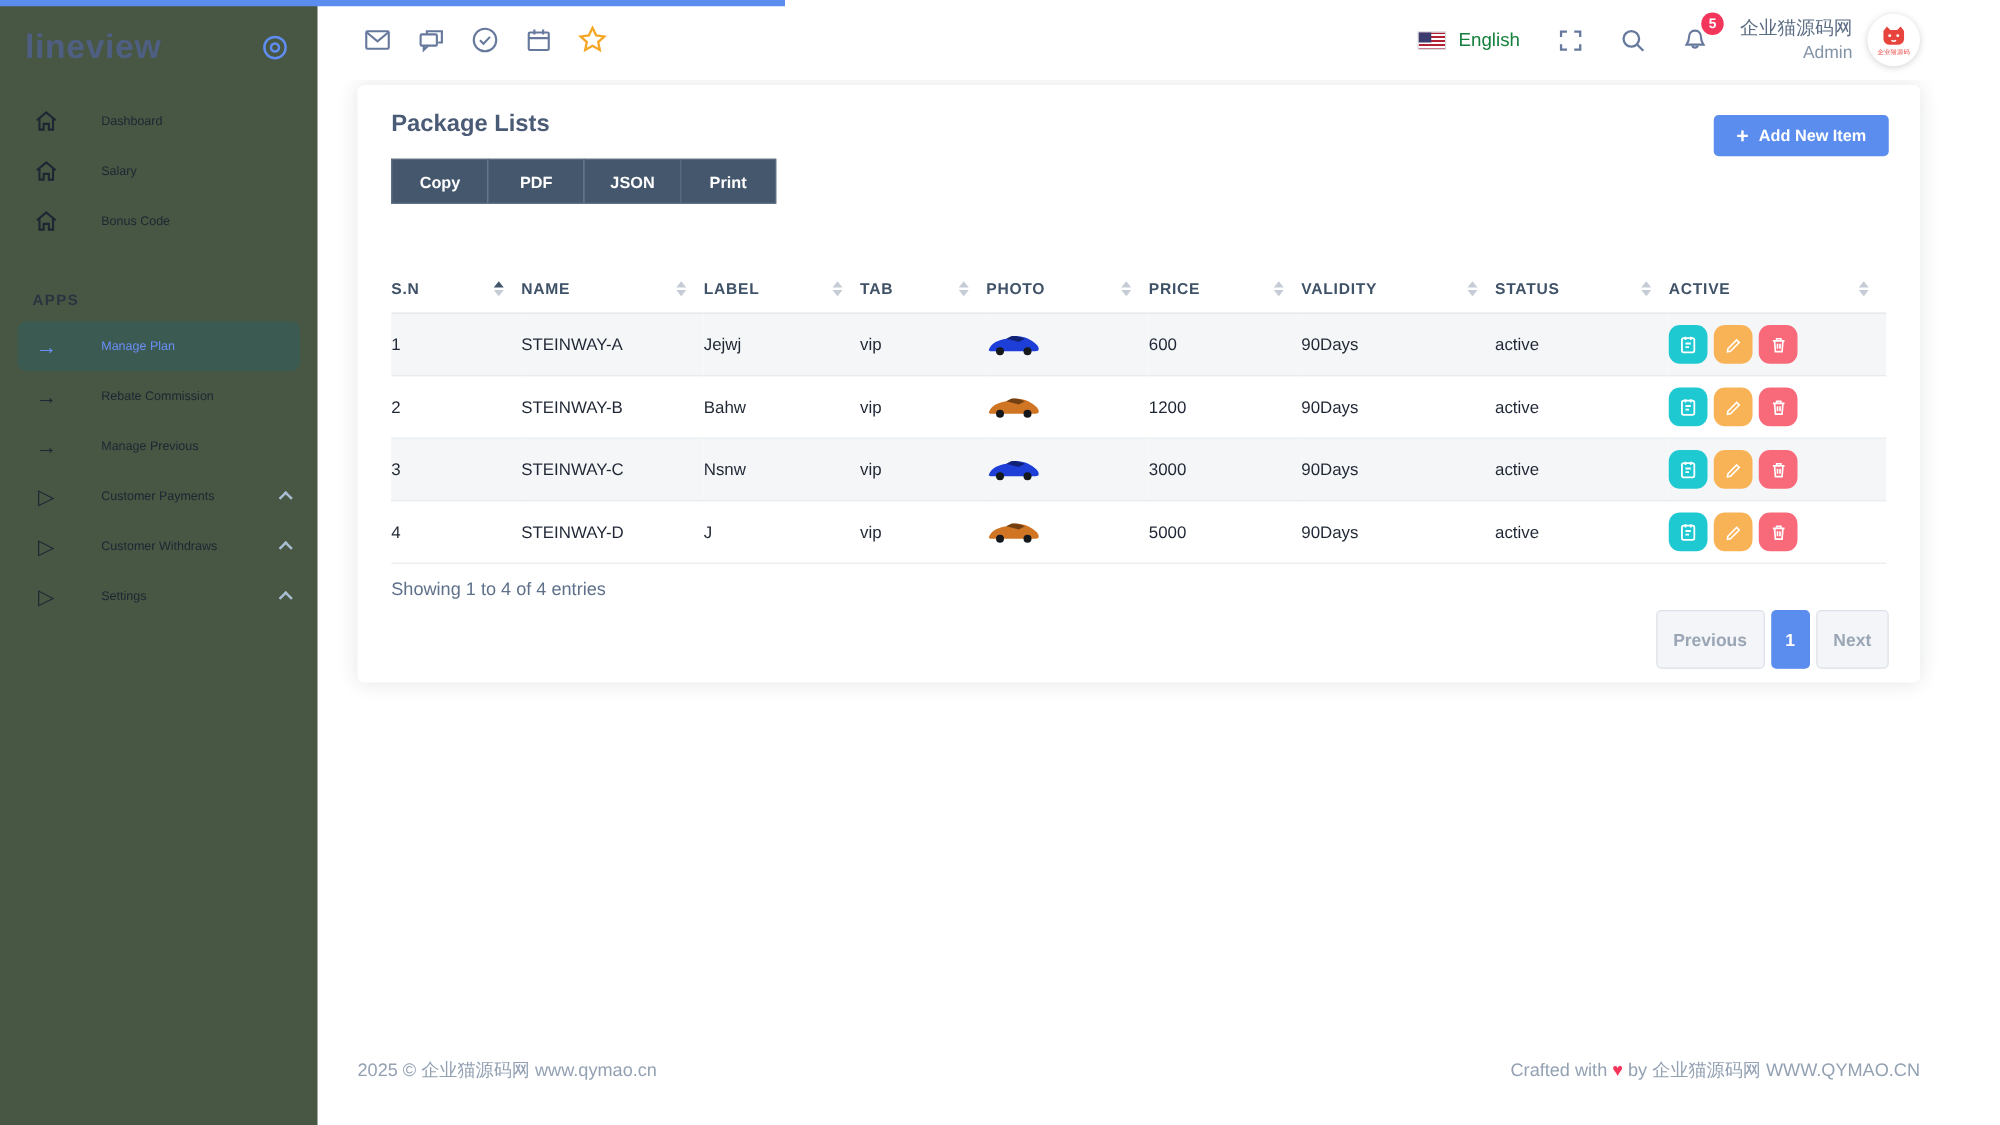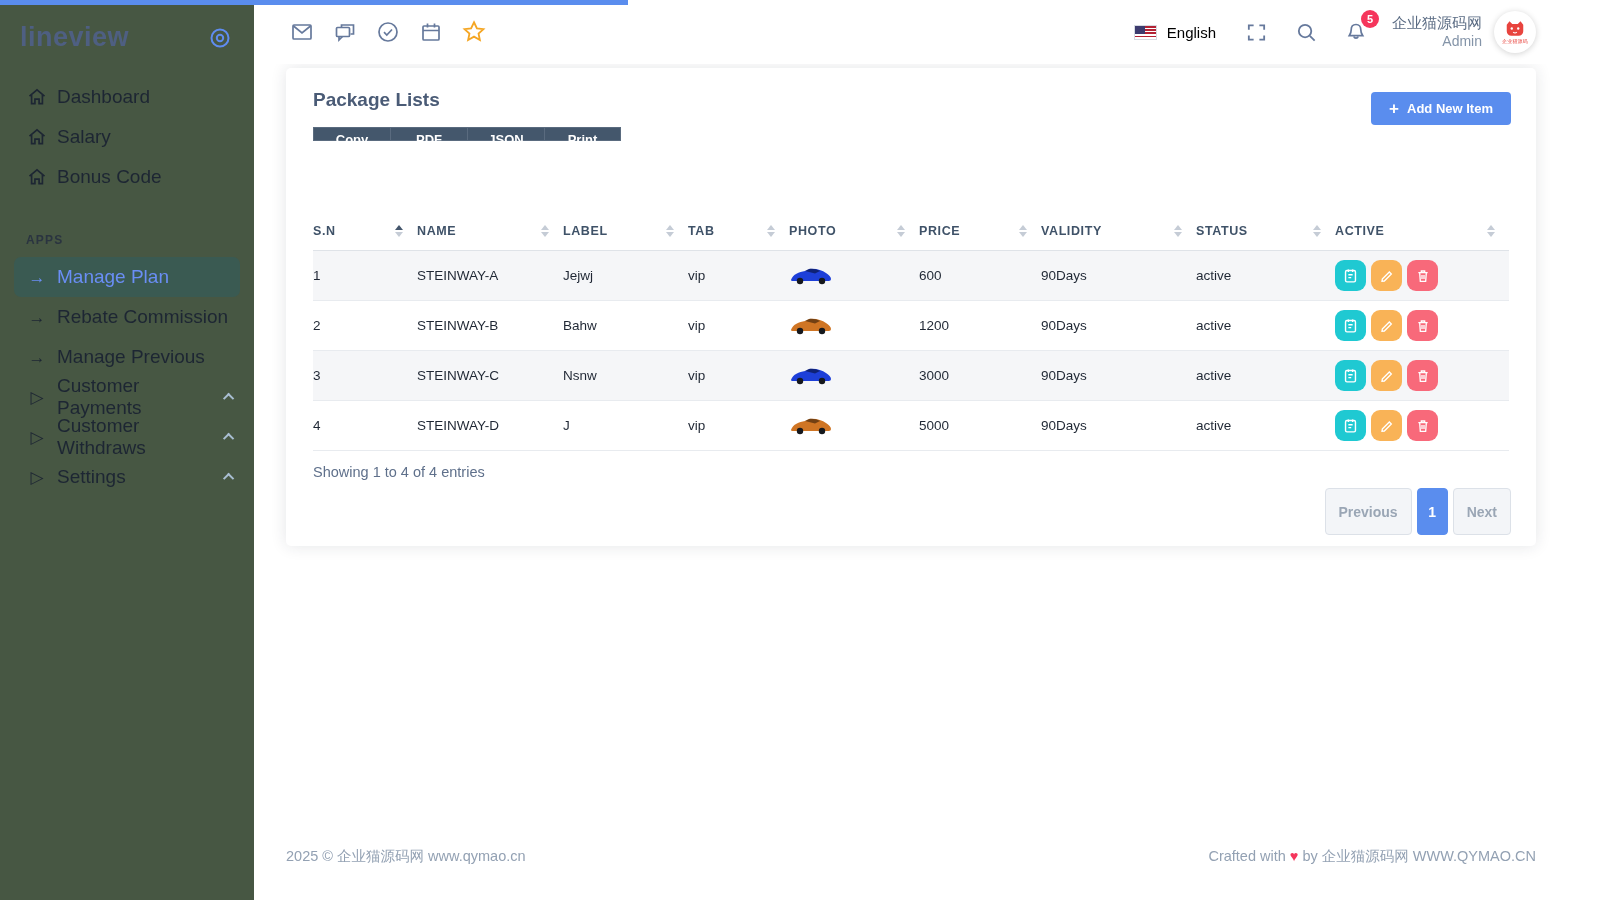--- a/index.html
+++ b/index.html
@@ -11,58 +11,58 @@
 
   
   .sidebar { position:absolute; top:0; left:0; width:254px; height:900px; background:#475743; z-index:20; }
   .logo-row { display:flex; align-items:center; justify-content:space-between; padding:22px 22px 0 20px; }
   .logo { font-size:27px; font-weight:bold; color:#4e5f82; letter-spacing:0.5px; }
   .record-icon svg { display:block; }
   .menu { margin-top:24px; }
   .menu-item { display:flex; align-items:center; height:40px; padding:0 20px 0 26px; cursor:pointer; }
   .mi-icon { width:22px; display:flex; justify-content:center; color:#1d2633; flex:0 0 22px; }
   .mi-icon.glyph { font-size:17px; line-height:1; }
-  .mi-label { margin-left:9px; font-size:19px; color:#1d2633; flex:1; }
+  .mi-label { margin-left:33px; font-size:10px; color:#1d2633; flex:1; }
   .section-label { margin:36px 0 10px 26px; font-size:12px; font-weight:bold; letter-spacing:1.2px; color:#2a3440; }
   .menu-item.active { background:#3a5a52; border-radius:7px; margin:0 14px; padding:0 8px 0 12px; }
   .menu-item.active .mi-icon, .menu-item.active .mi-label { color:#6a8ef5; }
   .chev-up { width:8px; height:8px; border-left:2px solid #a9bed2; border-top:2px solid #a9bed2;
              transform:rotate(45deg) translateY(2px); }
 
   
   .topbar { position:absolute; left:254px; top:0; right:0; height:64px; background:#fff;
             display:flex; align-items:center; z-index:10; }
   .topbar-left { display:flex; align-items:center; gap:15px; margin-left:34px; }
   .hicon { width:28px; height:28px; display:flex; align-items:center; justify-content:center;
            color:#66799c; cursor:pointer; }
   .topbar-right { margin-left:auto; display:flex; align-items:center; margin-right:64px; }
   .flag { width:23px; height:15px; border:1px solid #d6dbe2;
           background:repeating-linear-gradient(180deg,#b22234 0 1.6px,#fff 1.6px 3.2px);
           position:relative; flex:0 0 23px; }
   .flag::after { content:""; position:absolute; top:0; left:0; width:10px; height:8px; background:#3c3b6e; }
-  .lang-label { margin-left:10px; font-size:15px; color:#000000; }
+  .lang-label { margin-left:10px; font-size:15px; color:#15803d; }
   .sp22 { width:26px; } .sp24 { width:22px; }
   .bell-wrap { position:relative; }
   .badge { position:absolute; top:-8px; right:-9px; min-width:18px; height:18px; border-radius:9px;
            background:#f5365c; color:#fff; font-size:11px; font-weight:bold;
            display:flex; align-items:center; justify-content:center; padding:0 4px; }
   .user-block { text-align:right; margin:0 12px 0 22px; line-height:1.25; }
   .user-org { font-size:15px; color:#5b6c84; }
   .user-role { font-size:14px; color:#8494a8; }
   .avatar { width:42px; height:42px; border-radius:50%; background:#fff;
             box-shadow:0 1px 6px rgba(0,0,0,0.18); display:flex; flex-direction:column;
             align-items:center; justify-content:center; cursor:pointer; }
   .avatar-sub { font-size:5px; color:#e8443e; margin-top:1px; letter-spacing:0.2px; }
 
   
   .card { position:absolute; left:286px; top:68px; width:1250px; height:478px; background:#fff;
           border-radius:5px; box-shadow:0 0 16px rgba(30,40,60,0.12); z-index:5; }
   .card-title { position:absolute; left:27px; top:21px; font-size:19px; font-weight:600; color:#4a5b76; }
   .export-group { position:absolute; left:27px; top:59px; display:flex; }
-  .export-btn { width:77px; height:14px; background:#44576c; border:1px solid #5a6b7f; border-right:none;
+  .export-btn { width:77px; height:36px; background:#44576c; border:1px solid #5a6b7f; border-right:none;
                 color:#fff; font-size:13px; font-weight:bold; font-family:inherit; cursor:pointer; line-height:23px; text-align:center; }
   .export-btn:last-child { border-right:1px solid #5a6b7f; }
   .add-btn { position:absolute; right:25px; top:24px; height:33px; padding:0 18px; background:#5a8dee;
              border:none; border-radius:4px; color:#fff; font-size:13px; font-weight:bold;
              font-family:inherit; display:flex; align-items:center; gap:8px; cursor:pointer; }
   .add-btn .plus { font-size:17px; font-weight:bold; }
   .search-row { position:absolute; right:25px; top:101px; display:flex; align-items:center; }
   .search-label { font-size:12.5px; font-weight:bold; letter-spacing:0.5px; color:#5d6e85; margin-right:9px; }
   .search-input { width:148px; height:29px; border:1px solid #c9d0d9; border-radius:3px; padding:0 8px;
                   font-family:inherit; font-size:13px; }

